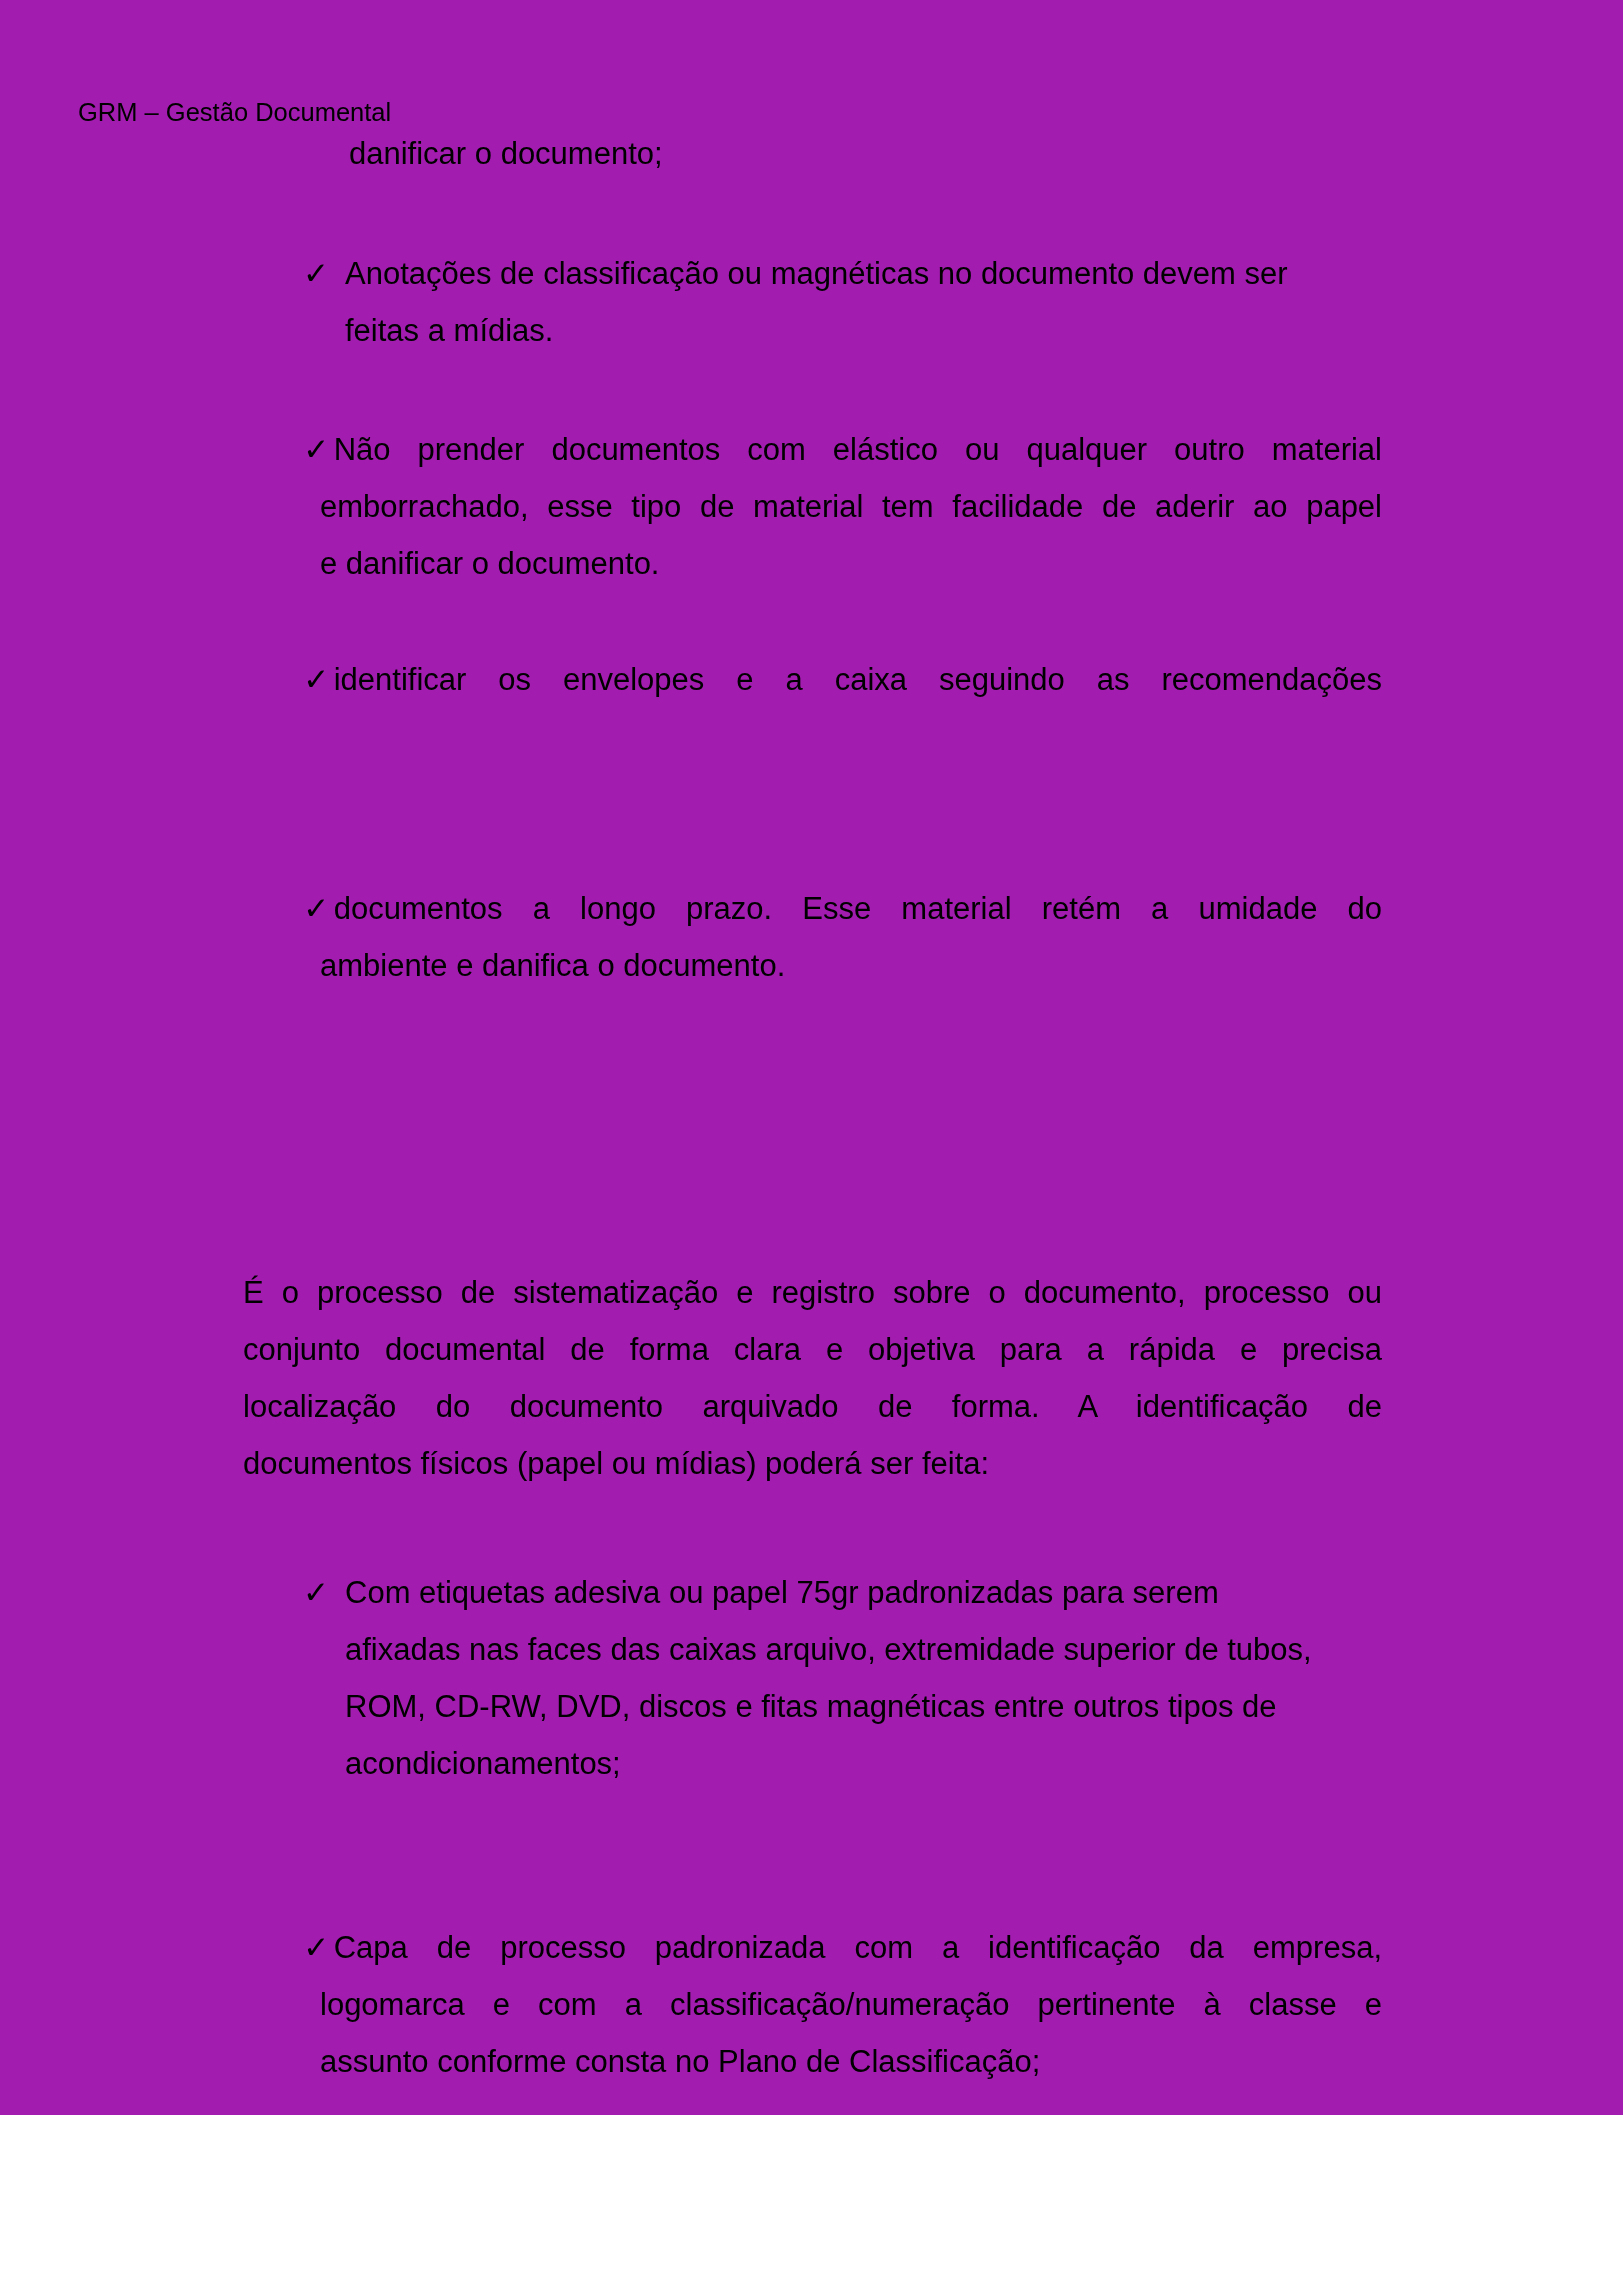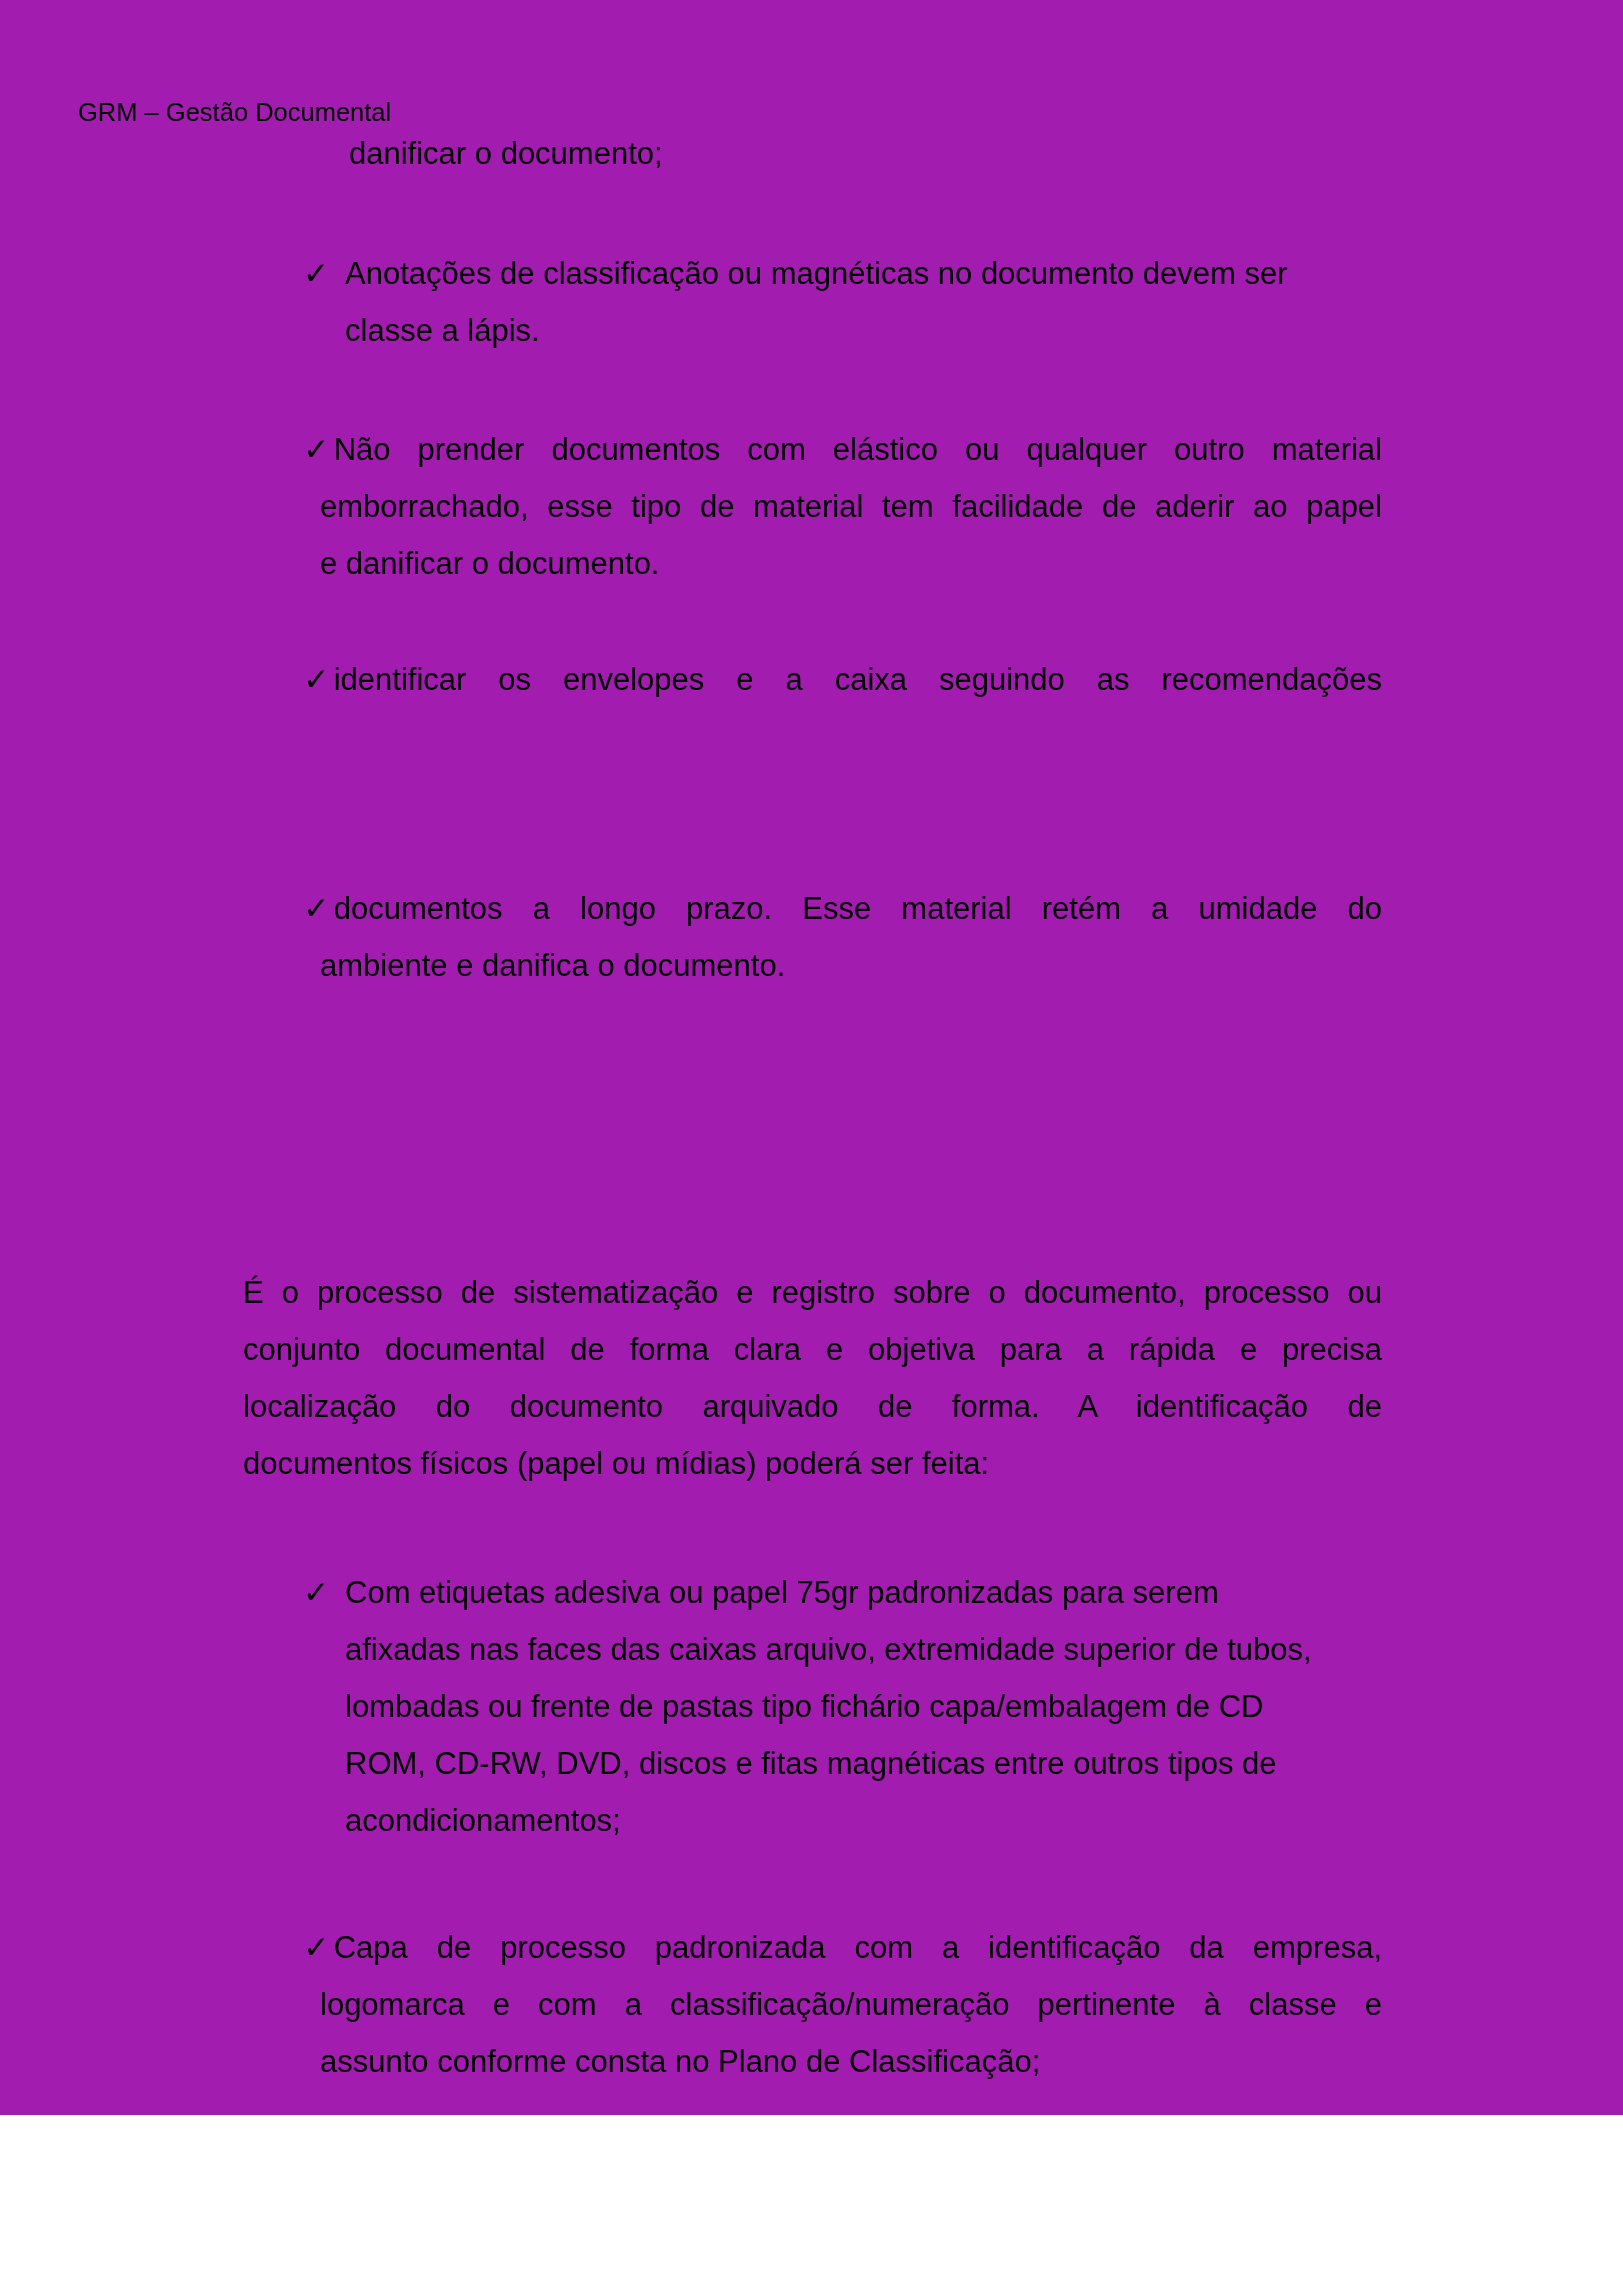--- a/index.html
+++ b/index.html
@@ -74,21 +74,21 @@
 <div class="page">
 
   <div class="header">GRM – Gestão Documental</div>
 
   <div class="cont-line body-text">danificar o documento;</div>
 
   <div class="bullet-block ragged body-text" style="top:245px">
     <span class="marker">✓</span>
     <div>
         <div class="line plain">Anotações de classificação ou magnéticas no documento devem ser</div>
-        <div class="line plain">classe a lápis.</div>
+        <div class="line plain">feitas a mídias.</div>
       </div>
   </div>
 
   <div class="bullet-block justified body-text" style="top:421px">
     <span class="marker">✓</span>
     <div>
         <div class="line just">Não prender documentos com elástico ou qualquer outro material</div>
         <div class="line just">emborrachado, esse tipo de material tem facilidade de aderir ao papel</div>
         <div class="line plain">e danificar o documento.</div>
       </div>
@@ -116,21 +116,20 @@
         <div class="line just">localização do documento arquivado de forma. A identificação de</div>
         <div class="line plain">documentos físicos (papel ou mídias) poderá ser feita:</div>
       </div>
   </div>
 
   <div class="bullet-block ragged body-text" style="top:1564px">
     <span class="marker">✓</span>
     <div>
         <div class="line plain">Com etiquetas adesiva ou papel 75gr padronizadas para serem</div>
         <div class="line plain">afixadas nas faces das caixas arquivo, extremidade superior de tubos,</div>
-        <div class="line plain">lombadas ou frente de pastas tipo fichário capa/embalagem de CD</div>
         <div class="line plain">ROM, CD-RW, DVD, discos e fitas magnéticas entre outros tipos de</div>
         <div class="line plain">acondicionamentos;</div>
       </div>
   </div>
 
   <div class="bullet-block justified body-text" style="top:1919px">
     <span class="marker">✓</span>
     <div>
         <div class="line just">Capa de processo padronizada com a identificação da empresa,</div>
         <div class="line just">logomarca e com a classificação/numeração pertinente à classe e</div>

